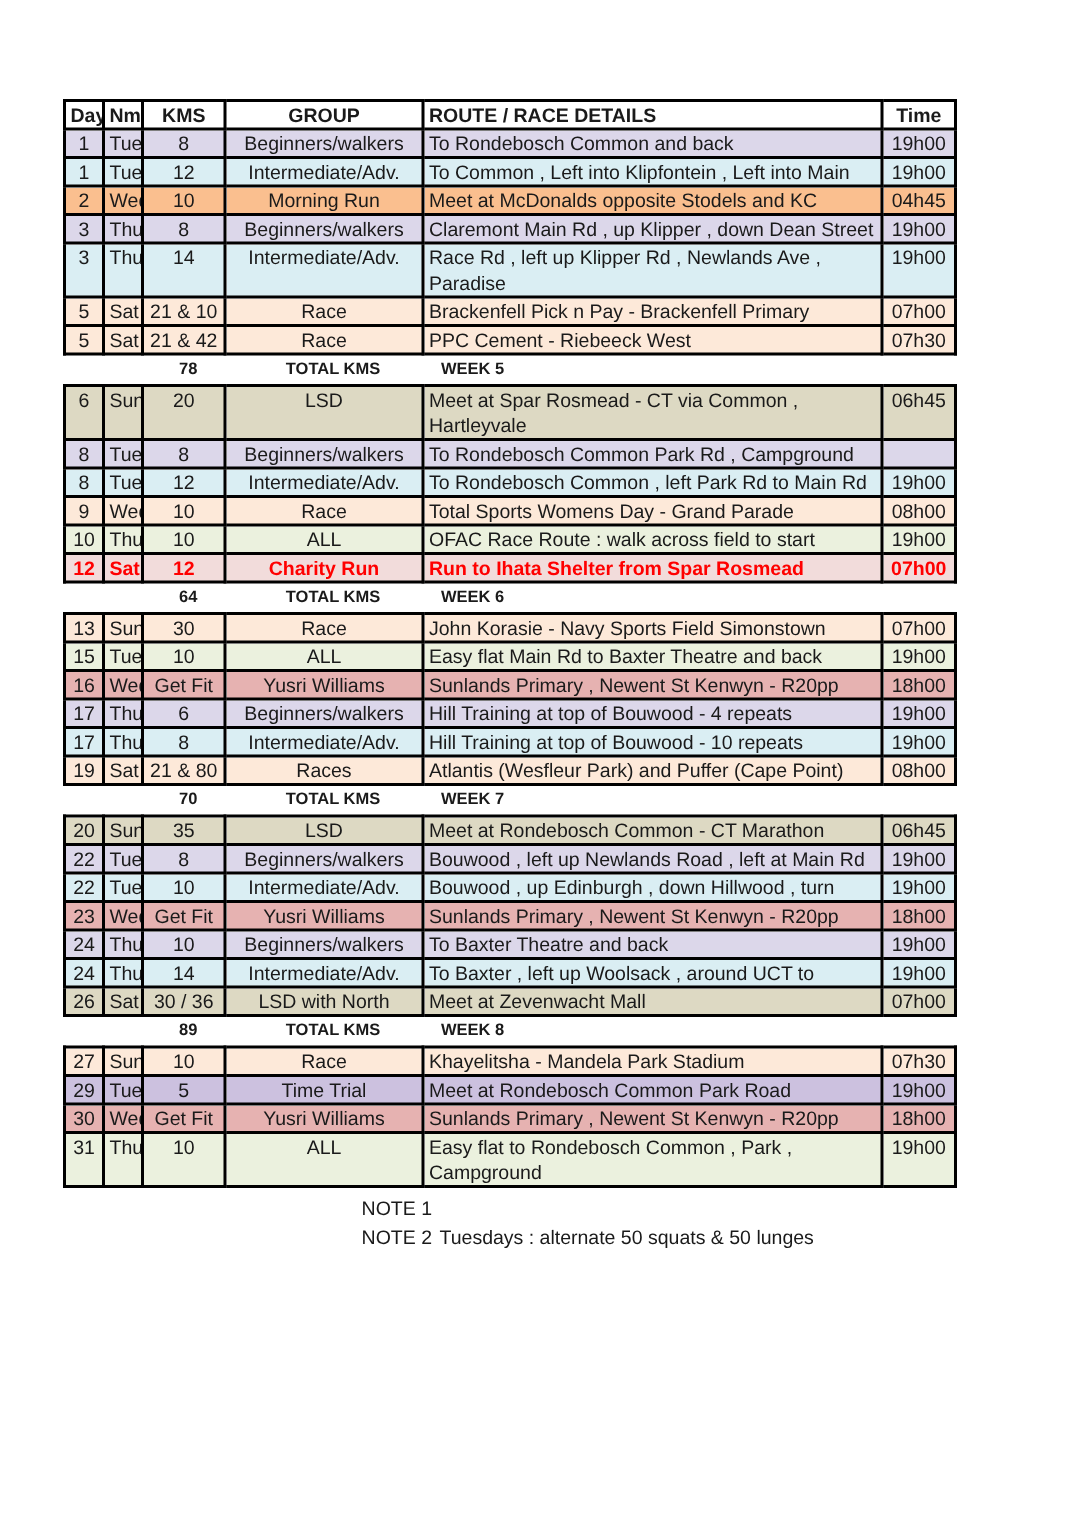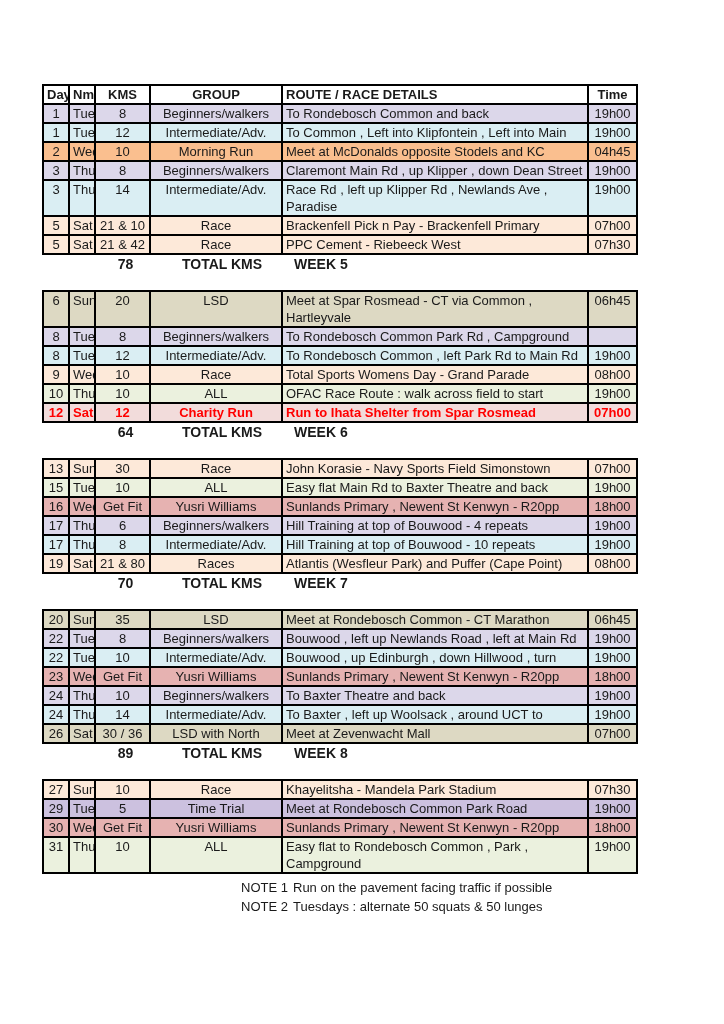--- a/index.html
+++ b/index.html
@@ -5,21 +5,21 @@
   html, body {
     margin: 0; padding: 0;
     background: #ffffff;
     width: 724px; height: 1024px;
     font-family: "Liberation Sans", sans-serif;
     color: #1a1a1a;
     overflow: hidden;
   }
   .sheet {
     position: absolute;
-    left: 42px; top: 84px;
+    left: 42px; top: 66px;
     width: 600px;
   }
   table.week-table {
     border-collapse: collapse;
     table-layout: fixed;
     width: 596px;
   }
   table.week-table th, table.week-table td {
     border: 2px solid #000000;
     height: 17px;
@@ -35,22 +35,22 @@
     font-weight: bold;
     text-align: center;
   }
   th.hcell.c4 { text-align: left; }
   td.c-day, td.c-nm, td.c-kms, td.c-group, td.c-time { text-align: center; }
   td.c-route { text-align: left; }
   .rline { height: 17px; line-height: 17px; white-space: nowrap; overflow: hidden; }
   tr.red-row td, tr.red-row .rline { color: #ff0000; font-weight: bold; }
   .total-row {
     display: flex;
-    height: 35px; line-height: 19px;
-    font-size: 14px; font-weight: bold;
+    height: 19px; line-height: 19px;
+    font-size: 11px; font-weight: bold;
   }
   .total-row .sp-left { width: 54px; flex: none; }
   .total-row .t-kms { width: 59px; flex: none; text-align: center; }
   .total-row .t-label { width: 134px; flex: none; text-align: center; }
   .total-row .t-week { flex: 1; padding-left: 5px; }
   .notes { margin-top: 4px; }
   .note-row {
     display: flex;
     height: 19px; line-height: 19px;
     font-size: 13px;
@@ -455,21 +455,20 @@
             <div class="rline">Campground</div>
           </td>
           <td class="c-time">19h00</td>
         </tr>
       </tbody>
     </table>
     <div class="notes">
       <div class="note-row">
         <span class="sp-left"></span>
         <span class="n-label">NOTE 1</span>
-        <span class="n-text">Run on the pavement facing traffic if possible</span>
       </div>
       <div class="note-row">
         <span class="sp-left"></span>
         <span class="n-label">NOTE 2</span>
         <span class="n-text">Tuesdays : alternate 50 squats &amp; 50 lunges</span>
       </div>
     </div>
   </div>
 
 </body></html>

